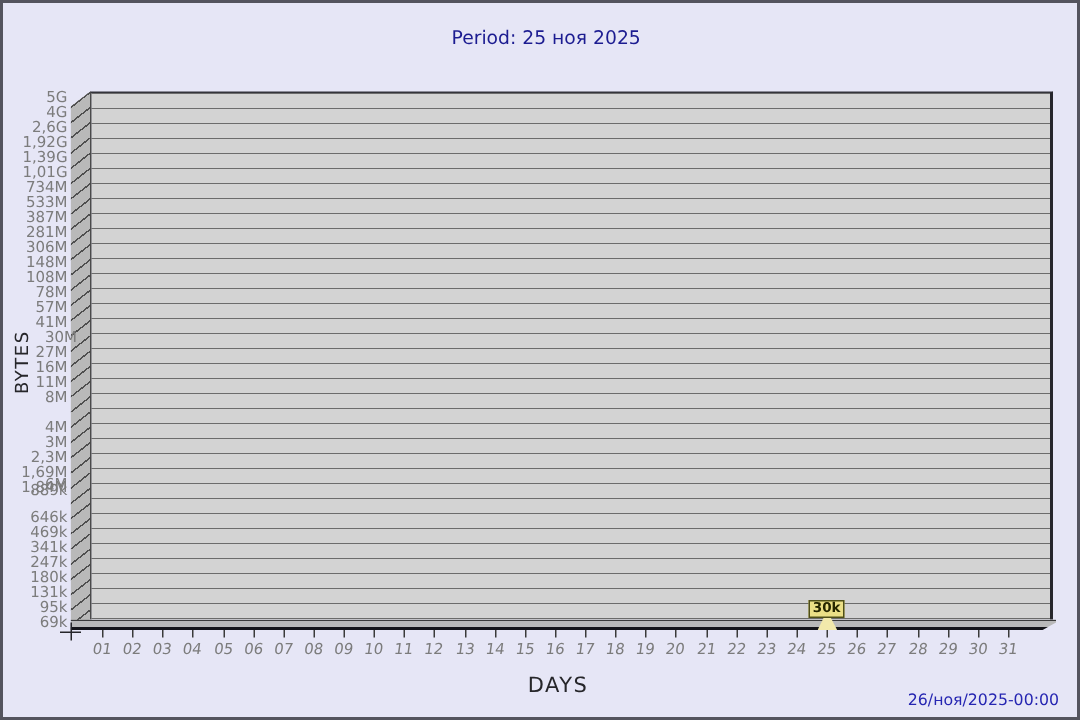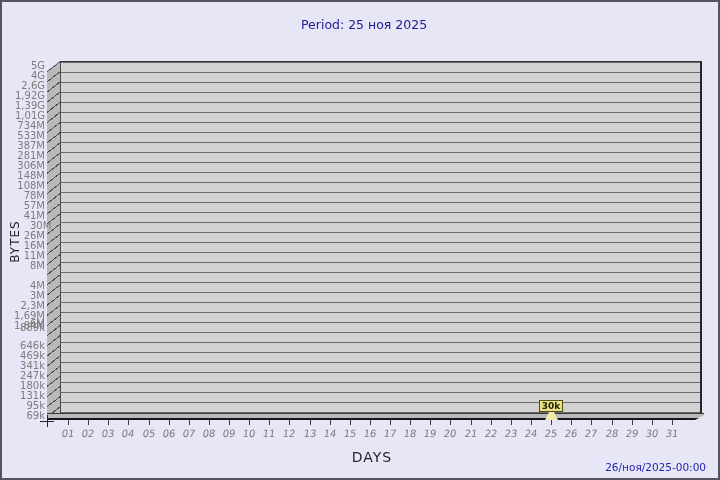--- a/index.html
+++ b/index.html
@@ -102,21 +102,21 @@
       <div class="ytick" style="top: 128px;">533M</div>
       <div class="ytick" style="top: 138px;">387M</div>
       <div class="ytick" style="top: 148px;">281M</div>
       <div class="ytick" style="top: 158px;">306M</div>
       <div class="ytick" style="top: 168px;">148M</div>
       <div class="ytick" style="top: 178px;">108M</div>
       <div class="ytick" style="top: 188px;">78M</div>
       <div class="ytick" style="top: 198px;">57M</div>
       <div class="ytick" style="top: 208px;">41M</div>
       <div class="ytick" style="top: 218px; padding-left: 28px;">30M</div>
-      <div class="ytick" style="top: 228px;">26M</div>
+      <div class="ytick" style="top: 228px;">27M</div>
       <div class="ytick" style="top: 238px;">16M</div>
       <div class="ytick" style="top: 248px;">11M</div>
       <div class="ytick" style="top: 258px;">8M</div>
       <div class="ytick" style="top: 268px; margin-top: 48px;">6M</div>
       <div class="ytick" style="top: 278px;">4M</div>
       <div class="ytick" style="top: 288px;">3M</div>
       <div class="ytick" style="top: 298px;">2,3M</div>
       <div class="ytick" style="top: 308px;">1,69M</div>
       <div class="ytick" style="top: 318px;">1,84M</div>
       <div class="ytick" style="top: 320px; padding-left: 12px;">889k</div>

